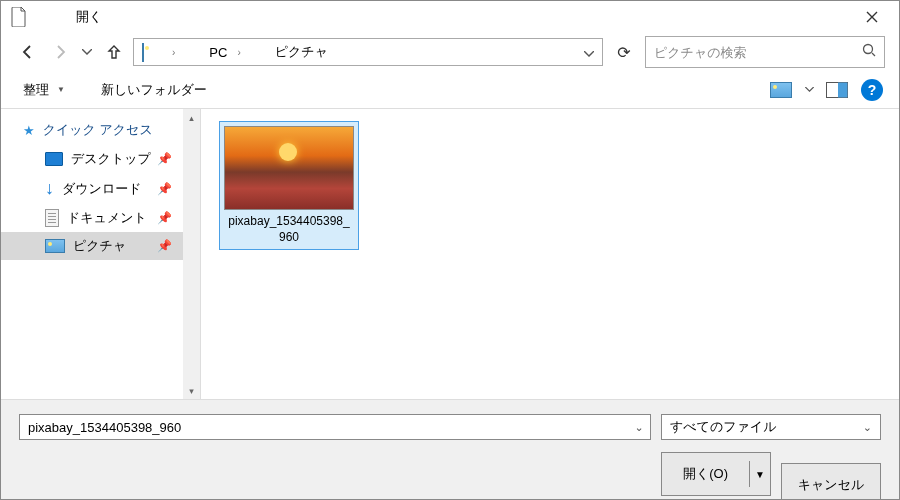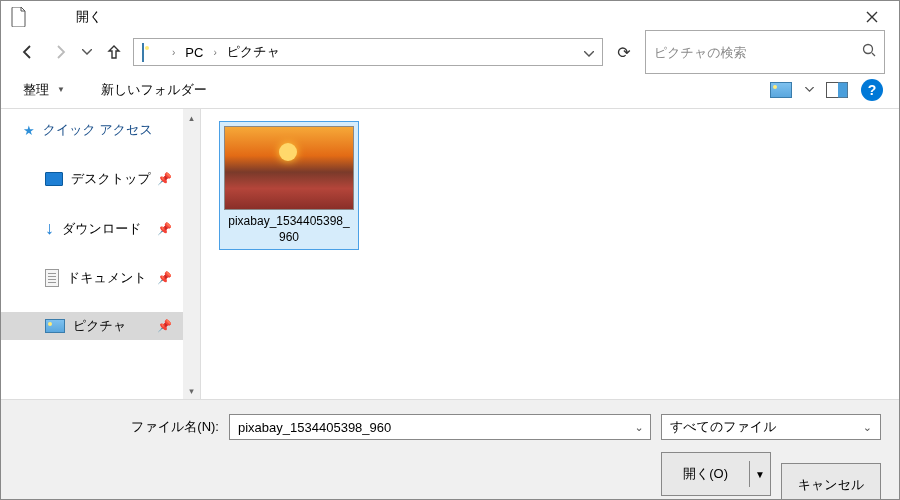--- a/index.html
+++ b/index.html
@@ -10,47 +10,47 @@
 .titlebar .doc-icon { width: 16px; height: 20px; margin-right: 8px; }
 .titlebar .title { font-size: 13px; flex: 1; padding-left: 41px; }
 .titlebar .close { width: 46px; height: 32px; display: flex; align-items: center; justify-content: center; cursor: pointer; }
 
 
 .navrow { height: 38px; display: flex; align-items: center; padding: 0 14px; gap: 6px; }
 .nav-btn { width: 26px; height: 26px; display: flex; align-items: center; justify-content: center; cursor: pointer; color: #555; }
 .nav-btn.disabled { color: #bbb; cursor: default; }
 .addr { flex: 1; height: 28px; border: 1px solid #aaa; display: flex; align-items: center; padding: 0 4px; gap: 4px; }
 .addr .pic-icon { width: 20px; height: 16px; margin: 0 4px; }
-.addr .crumb { font-size: 13px; padding: 2px 4px; cursor: pointer; }
+.addr .crumb { font-size: 13px; padding: 2px 4px; cursor: pointer; margin-left: 24px; }
 .addr .sep { color: #777; font-size: 10px; padding: 0 2px; }
 .addr-spacer { flex: 1; }
 .addr-drop { width: 18px; text-align: center; color: #555; cursor: pointer; }
 .refresh { width: 30px; height: 28px; display: flex; align-items: center; justify-content: center; cursor: pointer; color: #333; font-size: 16px; }
-.search { width: 240px; height: 44px; border: 1px solid #aaa; display: flex; align-items: center; padding: 0 8px; }
+.search { width: 240px; height: 32px; border: 1px solid #aaa; display: flex; align-items: center; padding: 0 8px; }
 .search input { border: none; outline: none; flex: 1; font-size: 13px; color: #333; }
 .search input::placeholder { color: #888; }
 .search .mag { color: #555; cursor: pointer; }
 
 
 .toolrow { height: 38px; display: flex; align-items: center; padding: 0 16px; border-bottom: 1px solid #ddd; }
 .tbtn { font-size: 13px; padding: 4px 6px; cursor: pointer; display: flex; align-items: center; gap: 8px; }
 .tbtn .tri { font-size: 8px; color: #555; }
 .tool-spacer { flex: 1; }
 .view-icon { width: 28px; height: 24px; display: flex; align-items: center; justify-content: center; cursor: pointer; margin-left: 6px; }
 .help { width: 22px; height: 22px; border-radius: 50%; background: #0078d7; color: #fff; display: flex; align-items: center; justify-content: center; font-size: 14px; font-weight: bold; margin-left: 10px; cursor: pointer; }
 
 
 .body { display: flex; height: 290px; }
 .sidebar { width: 200px; border-right: 1px solid #ddd; padding-top: 6px; position: relative; }
 .sidebar-scroll { position: absolute; right: 0; top: 0; bottom: 0; width: 17px; background: #f0f0f0; }
 .sidebar-scroll .arrow { height: 17px; display: flex; align-items: center; justify-content: center; font-size: 9px; color: #666; cursor: pointer; }
 .sidebar-scroll .track { height: calc(100% - 34px); }
 .side-group { font-size: 13px; }
 .side-head { display: flex; align-items: center; padding: 6px 8px 6px 22px; gap: 8px; font-weight: 500; color: #1a4f8a; }
-.side-item { display: flex; align-items: center; padding: 5px 8px 5px 44px; gap: 8px; cursor: pointer; position: relative; margin-top: 20px; }
+.side-item { display: flex; align-items: center; padding: 5px 8px 5px 44px; gap: 8px; cursor: pointer; position: relative; }
 .side-item.selected { background: #d8d8d8; }
 .pin { position: absolute; right: 28px; color: #888; font-size: 12px; }
 .star-icon { color: #2e8fd8; }
 .desktop-icon { width: 18px; height: 14px; background: #1e7fd4; border: 1px solid #0a5a9e; border-radius: 1px; }
 .dl-icon { color: #1e7fd4; font-weight: bold; font-size: 18px; }
 .doc2-icon { width: 14px; height: 18px; background: #f5f5f5; border: 1px solid #999; position: relative; }
 .doc2-icon::after { content:""; position:absolute; left:2px; right:2px; top:3px; height:1px; background:#999; box-shadow: 0 3px 0 #999, 0 6px 0 #999, 0 9px 0 #999; }
 .pic2-icon { width: 20px; height: 14px; background: linear-gradient(#7ec1ef,#5aa7de); border: 1px solid #3a7cab; position: relative; }
 .pic2-icon::after { content:""; position:absolute; left:2px; top:2px; width:4px; height:4px; background:#ffeb7a; border-radius:50%; }
 
@@ -205,21 +205,20 @@
   <div class="content">
     <div class="thumb">
       <div class="thumb-img"></div>
       <div class="thumb-label">pixabay_1534405398_960</div>
     </div>
   </div>
 </div>
 
 <div class="bottom">
   <div class="brow">
-    <div class="flabel">ファイル名(N):</div>
     <div class="fname">
       <input value="pixabay_1534405398_960" style="">
       <span class="dd">⌄</span>
     </div>
     <div class="filter">
       <span>すべてのファイル</span>
       <span class="dd">⌄</span>
     </div>
   </div>
   <div class="brow2">

